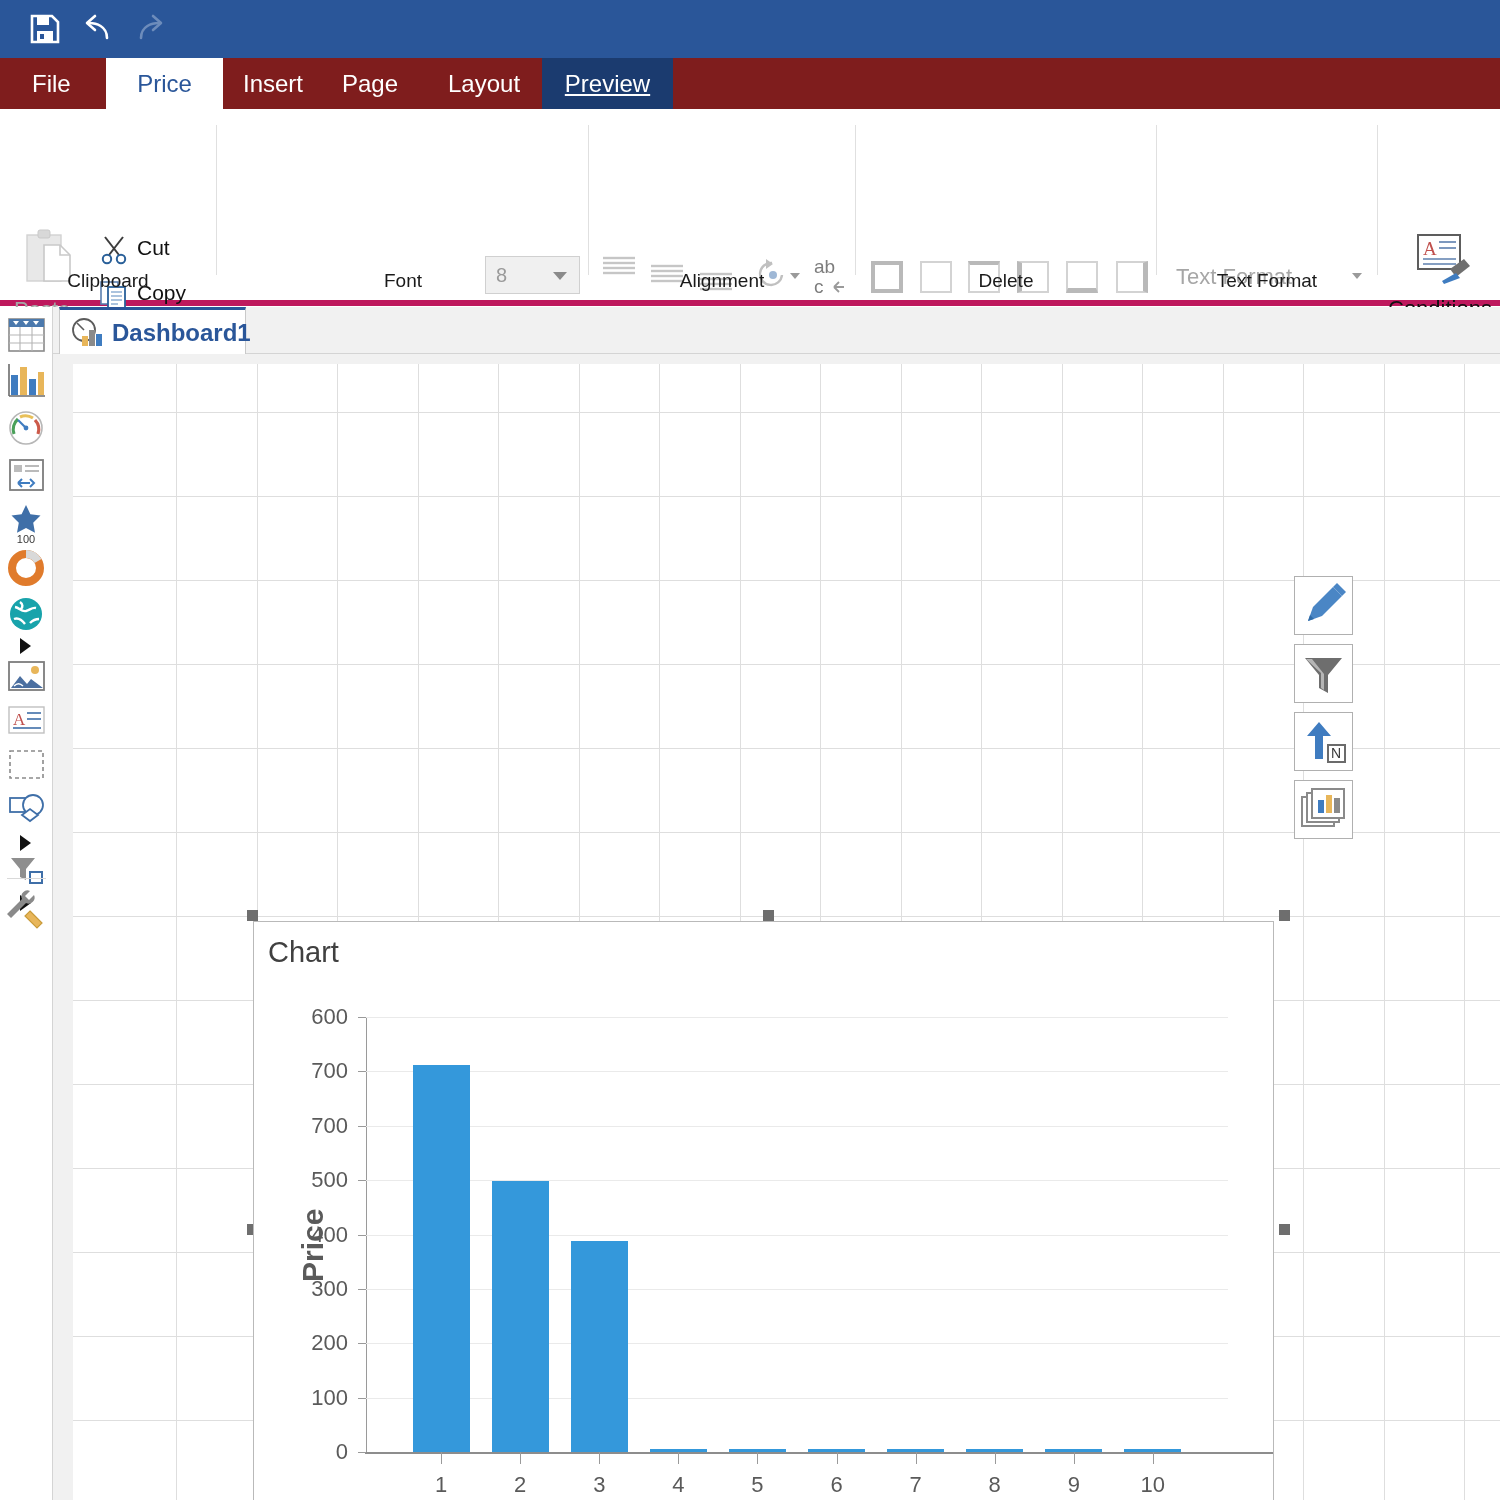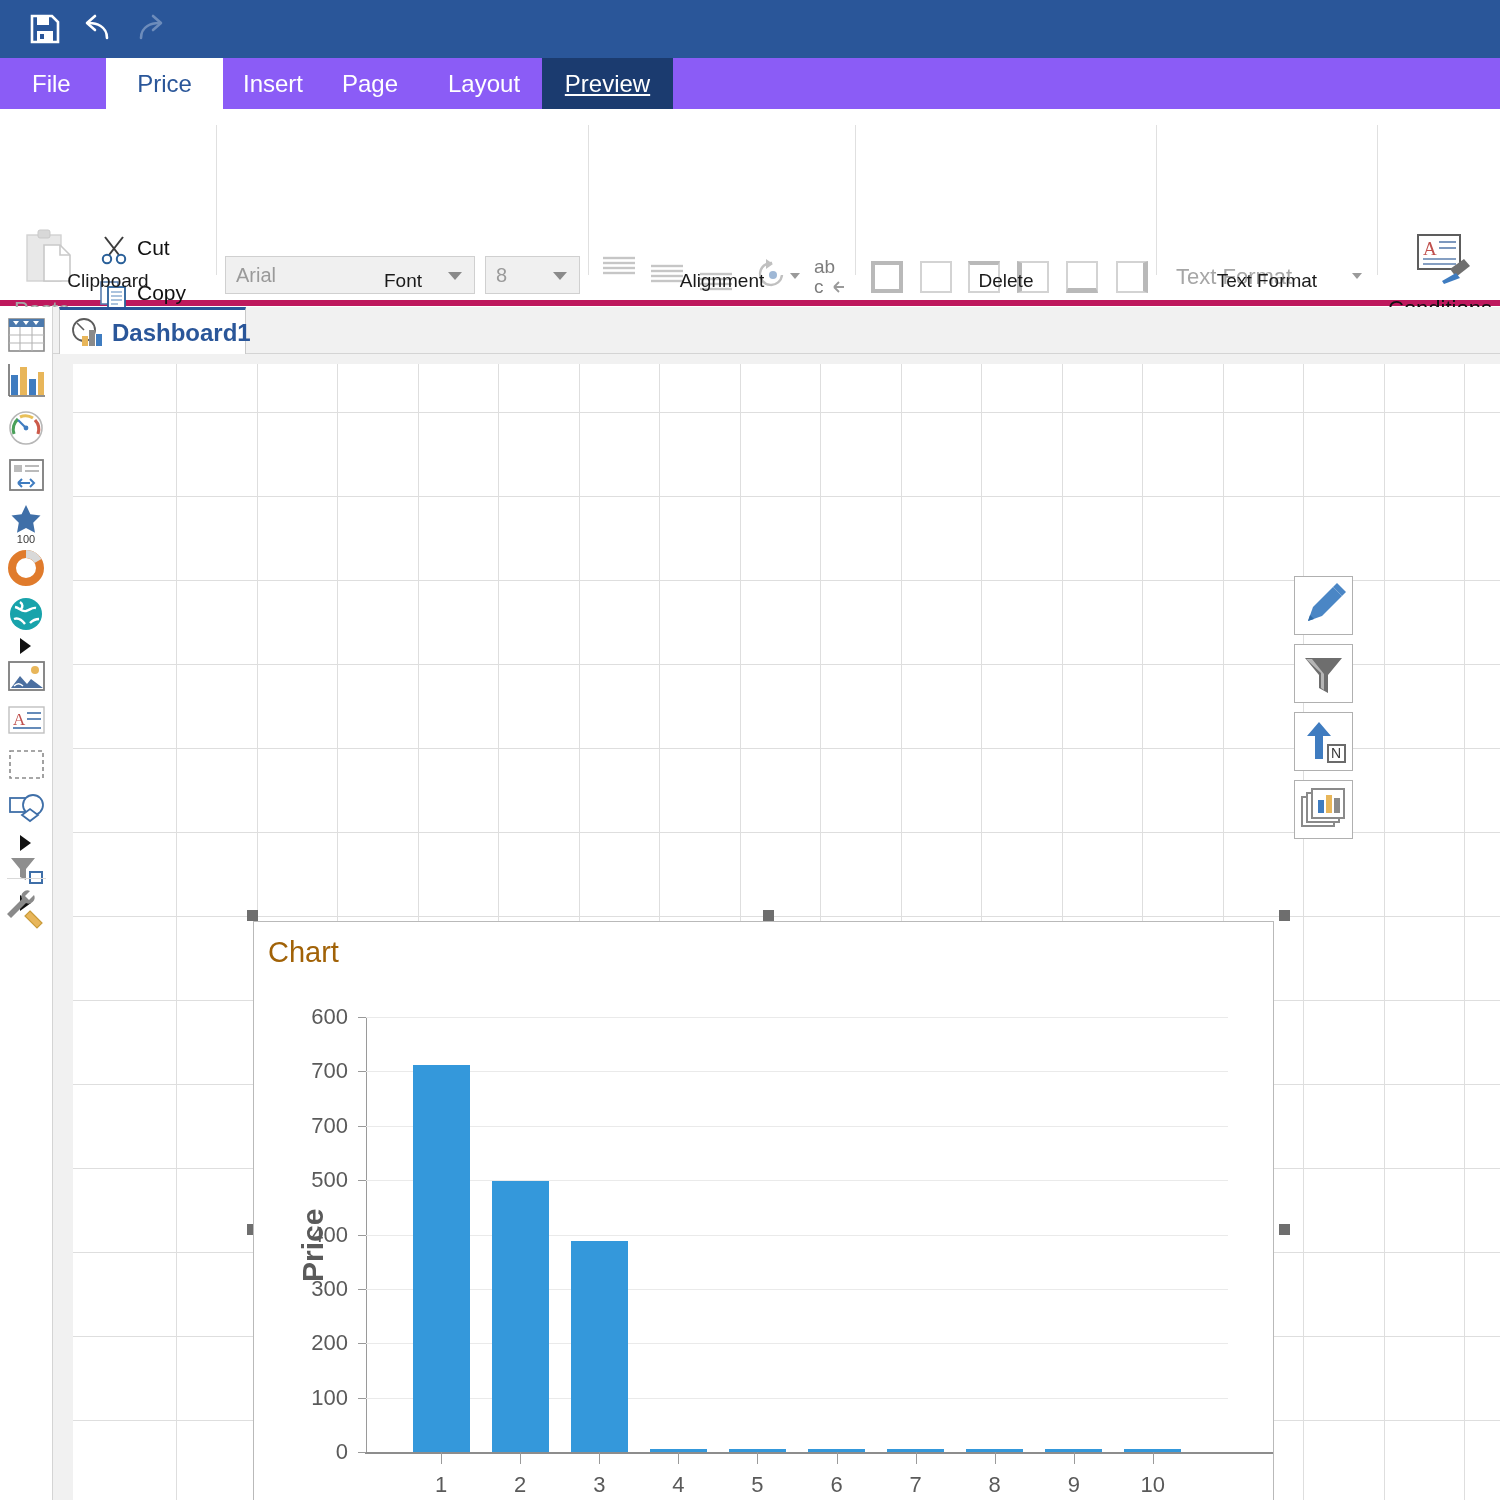--- a/index.html
+++ b/index.html
@@ -16,21 +16,21 @@
     background:#2a5699;
   }
   .qat-btn{ position:absolute; top:6px; width:46px; height:46px; cursor:pointer; }
   #qat-save{ left:22px; }
   #qat-undo{ left:76px; }
   #qat-redo{ left:126px; }
 
   
   #tabstrip{
     position:absolute; left:0; top:58px; width:1500px; height:51px;
-    background:#8b5cf6;
+    background:#7f1d1d;
   }
   .rtab{
     position:absolute; top:0; height:51px; line-height:51px;
     color:#ffffff; font-size:24px; text-align:center; cursor:pointer;
     padding:0 16px; white-space:nowrap;
   }
   .rtab.active{ background:#ffffff; color:#2a5699; }
   .rtab.preview{ background:#1b3b6f; }
 
   
@@ -115,21 +115,21 @@
   }
   .gv{ position:absolute; top:0; width:1px; height:1136px; background:#dedede; }
   .gh{ position:absolute; left:0; width:1427px; height:1px; background:#dedede; }
 
   
   #chartwidget{
     position:absolute; left:180px; top:557px; width:1021px; height:636px;
     background:#ffffff; border:1px solid #b9b9b9;
   }
   #chart-title{
-    position:absolute; left:14px; top:14px; font-size:29px; color:#a16207;
+    position:absolute; left:14px; top:14px; font-size:29px; color:#404040;
   }
   .handle{
     position:absolute; width:11px; height:11px; background:#6e6e6e; cursor:pointer;
   }
 
   
   #plot{
     position:absolute; left:112px; top:95px; width:862px; height:435px;
   }
   .pgrid{ position:absolute; left:0; width:862px; height:1px; background:#eaeaea; }
@@ -232,24 +232,20 @@
     <svg width="32" height="32" viewBox="0 0 32 32">
       <path d="M5 5 C13 12 20 20 27 29" stroke="#c0504d" stroke-width="4" stroke-linecap="round" fill="none"></path>
       <path d="M27 5 C19 12 12 20 5 29" stroke="#c0504d" stroke-width="4" stroke-linecap="round" fill="none"></path>
     </svg>
   </div>
   <div class="cmd-label" style="left:137px; top:216px;">Delete</div>
 
   <div class="grp-label" style="left:0px; width:216px;">Clipboard</div>
   <div class="grp-sep" style="left:216px;"></div>
 
-  <div class="combo" style="left:225px; top:147px; width:250px; height:38px;">
-    <span class="cval">Arial</span>
-    <span class="caret" style="right:12px; top:15px;"></span>
-  </div>
   <div class="combo" style="left:485px; top:147px; width:95px; height:38px;">
     <span class="cval">8</span>
     <span class="caret" style="right:12px; top:15px;"></span>
   </div>
 
   <div class="fbtn" style="left:232px; top:200px; width:30px;">B</div>
   <div class="fbtn" style="left:282px; top:200px; width:26px; font-style:italic; font-weight:normal;">I</div>
   <div class="fbtn" style="left:330px; top:200px; width:28px; text-decoration:underline; font-weight:normal;">U</div>
   <div class="fbtn" style="left:382px; top:200px; width:28px; font-weight:normal;">A</div>
   <span class="caret sm" style="left:414px; top:216px;"></span>

